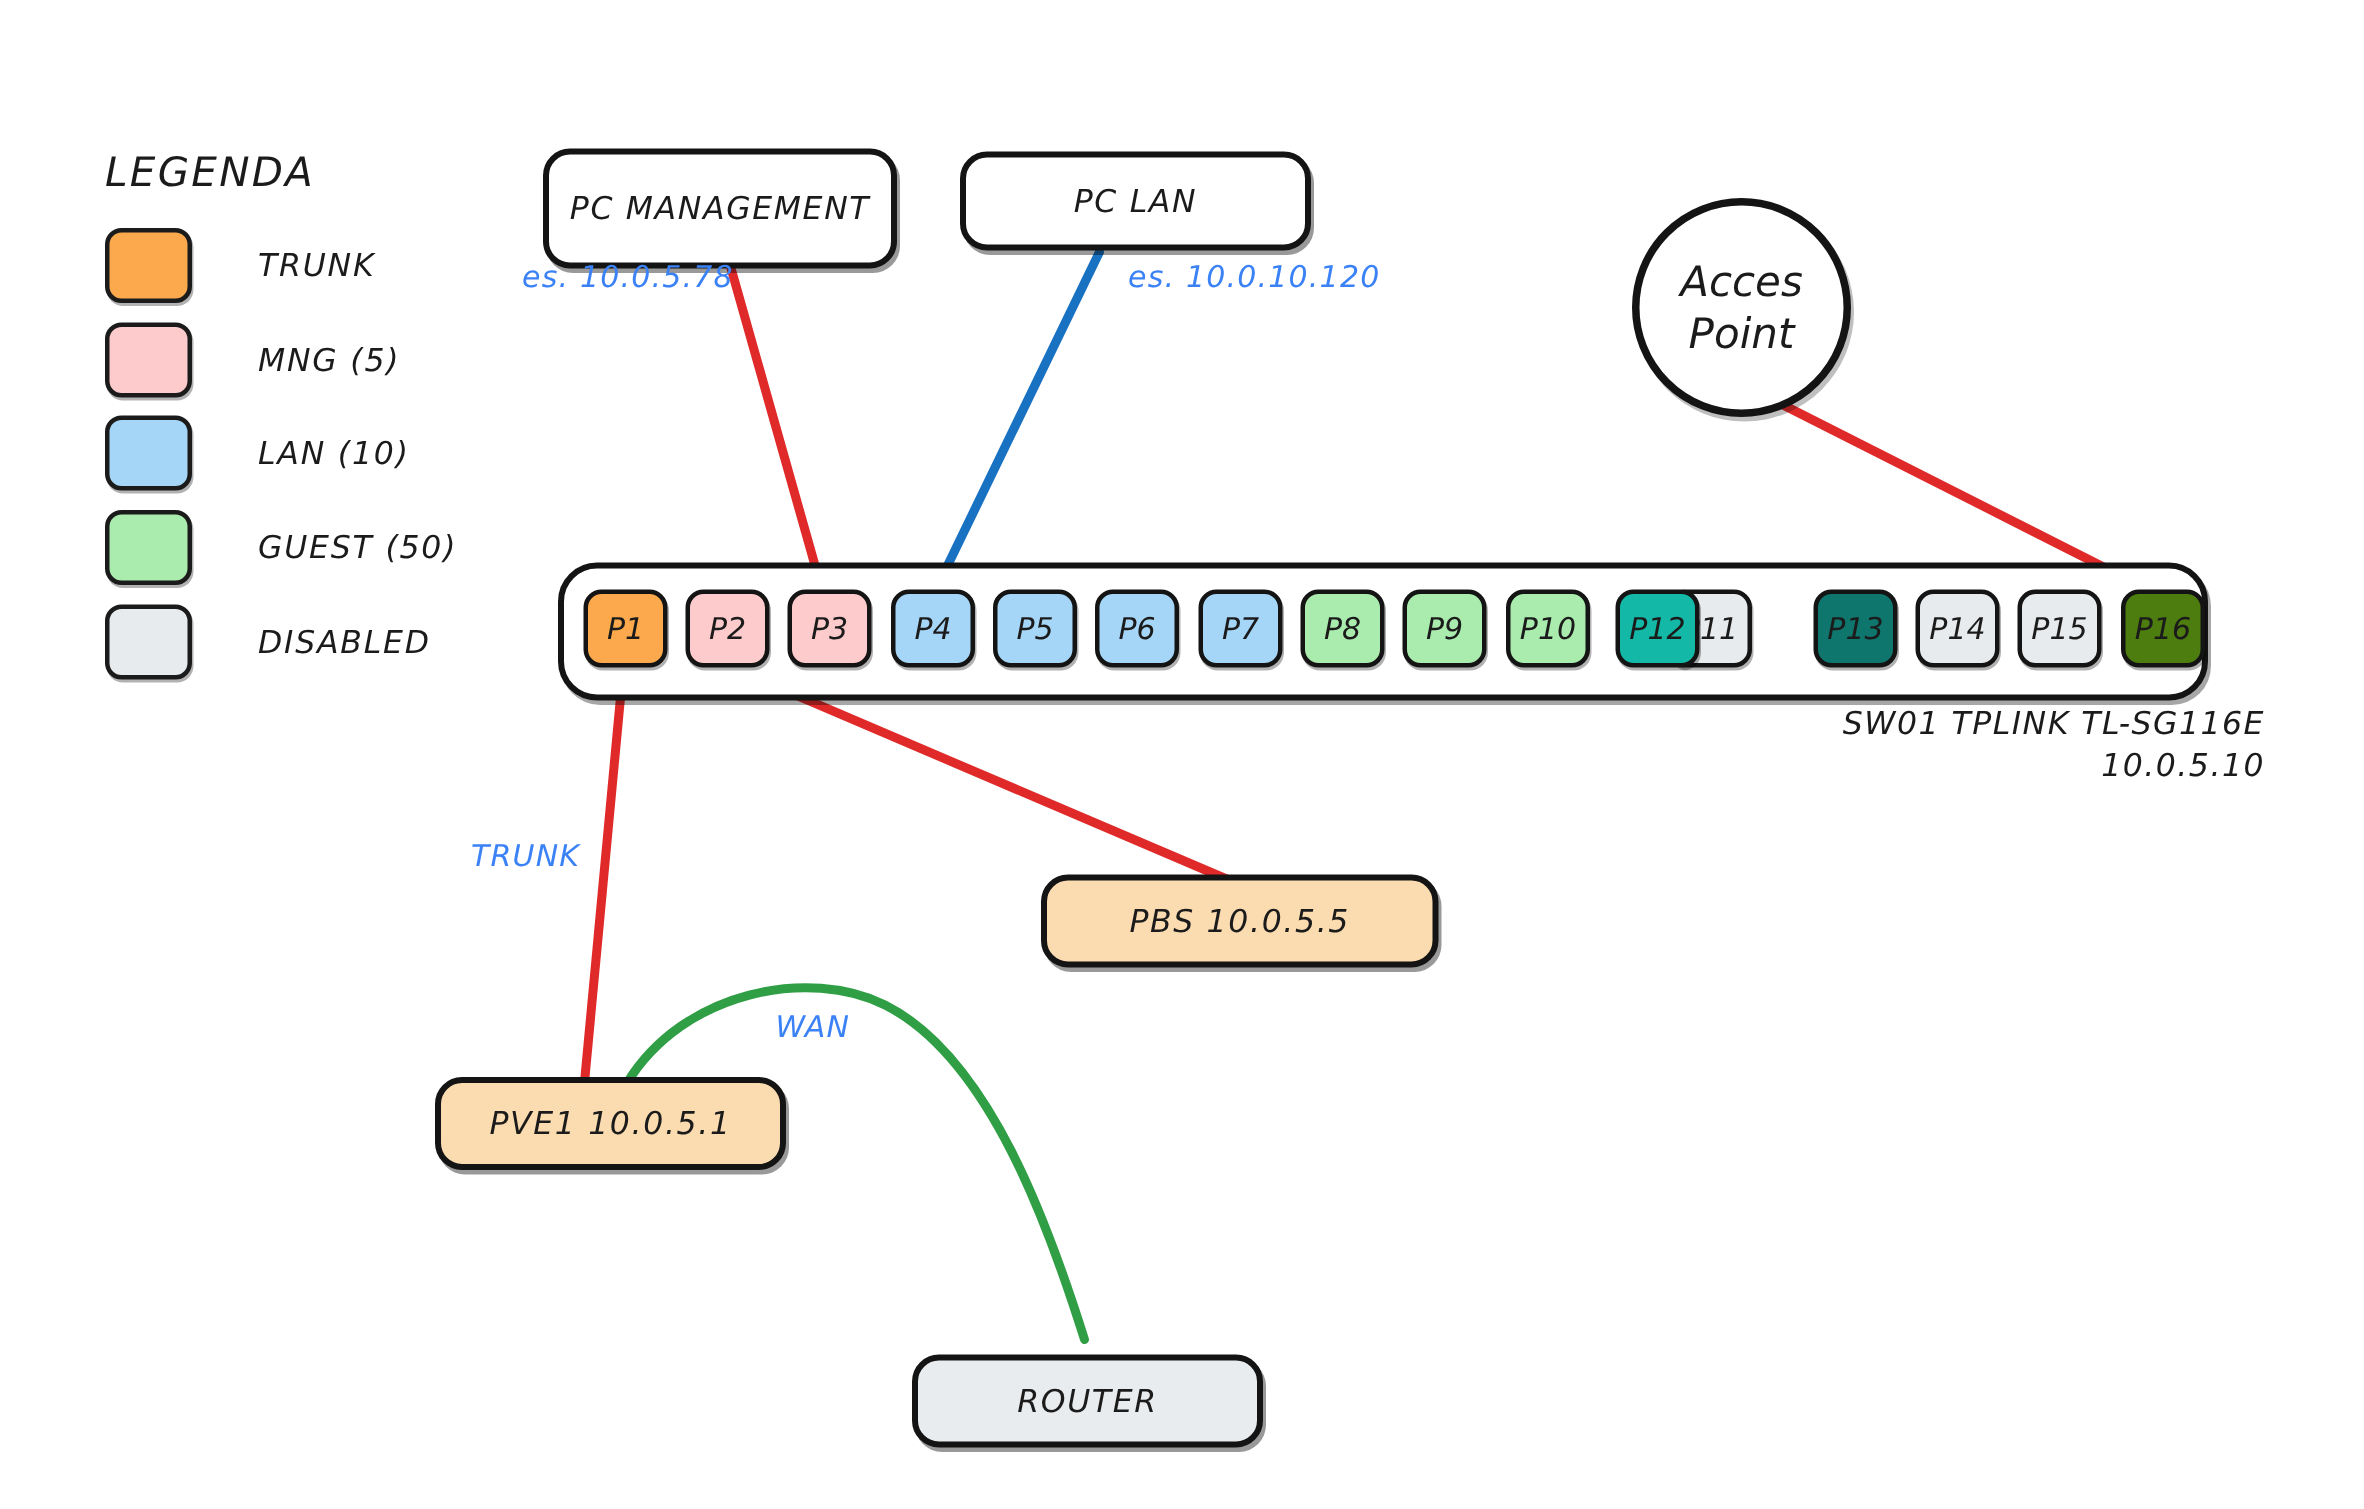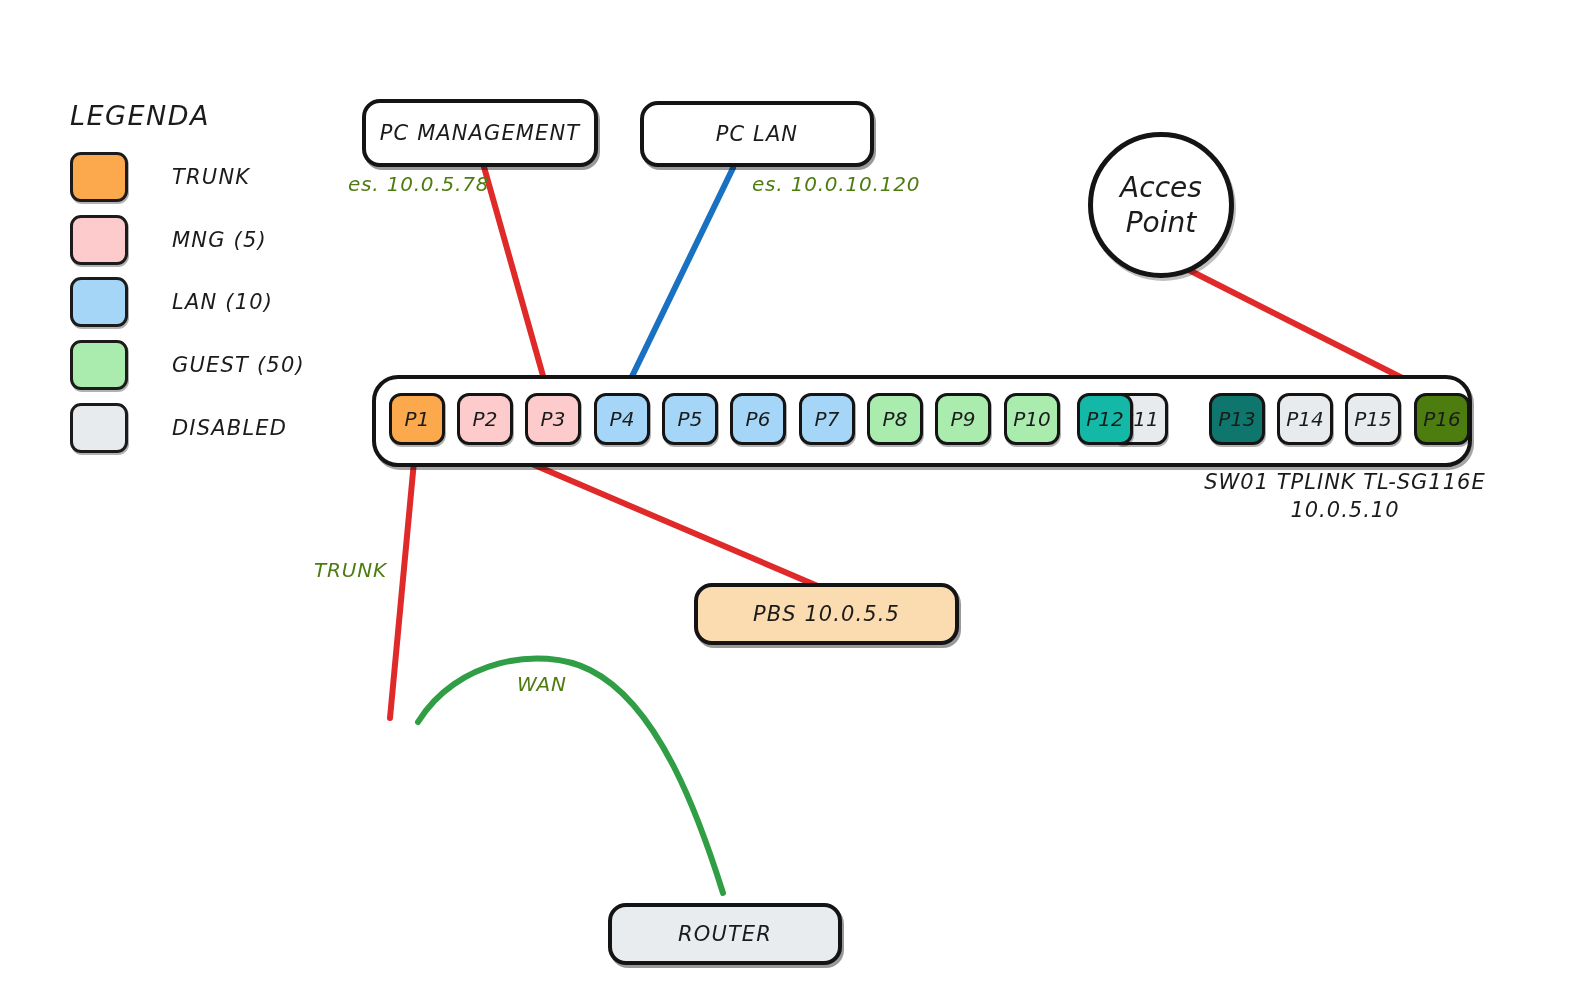--- a/index.html
+++ b/index.html
@@ -126,30 +126,30 @@
     font-style: italic;
     box-shadow: 1px 2px 0 rgba(0,0,0,0.30);
     box-sizing: border-box;
     top: 393px;
   }
   
   .anno {
     position: absolute;
     font-size: 20px;
     letter-spacing: 0.8px;
-    color: #4d7c0f;
+    color: #3b82f6;
     font-style: italic;
     white-space: nowrap;
   }
   .switch-caption {
     position: absolute;
     left: 1180px;
     top: 468px;
     width: 330px;
-    text-align: center;
+    text-align: right;
     font-size: 21px;
     letter-spacing: 1px;
     color: #1b1b1b;
     font-style: italic;
     line-height: 1.35;
   }
 </style>
 </head>
 <body>
 
@@ -186,21 +186,21 @@
   </div>
   <div class="legend-row" style="top:340px">
     <div class="legend-swatch" style="background:#AAECAE"></div>
     <div class="legend-label">GUEST (50)</div>
   </div>
   <div class="legend-row" style="top:403px">
     <div class="legend-swatch" style="background:#E8EBED"></div>
     <div class="legend-label">DISABLED</div>
   </div>
 
-  <div class="node plain" style="left:362px; top:99px; width:236px; height:68px;">
+  <div class="node plain" style="left:362px; top:99px; width:236px; height:80px;">
     <span class="node-label">PC MANAGEMENT</span>
   </div>
   <div class="anno" style="left:348px; top:172px;">es. 10.0.5.78</div>
 
   <div class="node plain" style="left:640px; top:101px; width:234px; height:66px;">
     <span class="node-label">PC LAN</span>
   </div>
   <div class="anno" style="left:752px; top:172px;">es. 10.0.10.120</div>
 
   <div class="ap-circle" style="left:1088px; top:132px;">
@@ -264,18 +264,21 @@
     <div>10.0.5.10</div>
   </div>
 
   <div class="anno" style="left:314px; top:558px;">TRUNK</div>
   <div class="anno" style="left:517px; top:637px;margin-top:35px;">WAN</div>
 
   <div class="node peach" style="left:694px; top:583px; width:265px; height:62px;">
     <span class="node-label">PBS 10.0.5.5</span>
   </div>
 
+  <div class="node peach" style="left:290px; top:718px; width:234px; height:62px;">
+    <span class="node-label">PVE1 10.0.5.1</span>
+  </div>
 
   <div class="node grey" style="left:608px; top:903px; width:234px; height:62px;">
     <span class="node-label">ROUTER</span>
   </div>
 
 </div>
 
 </body></html>

